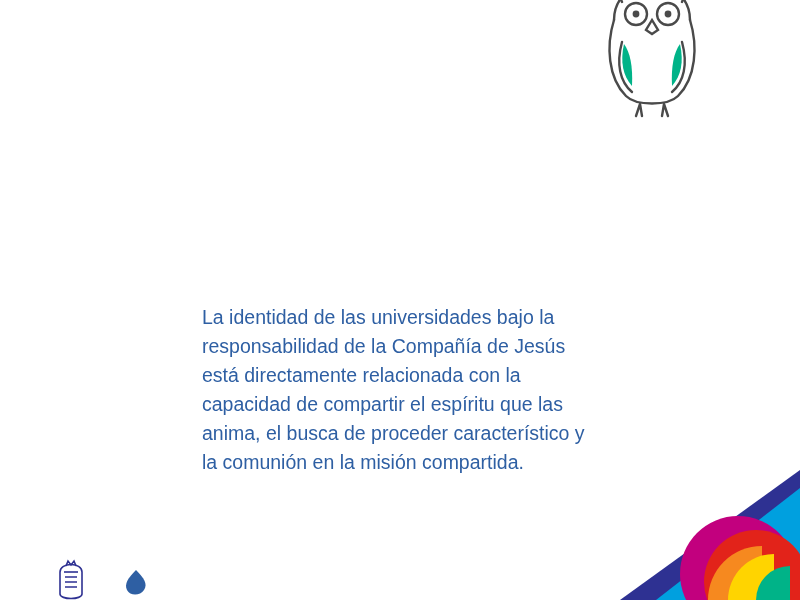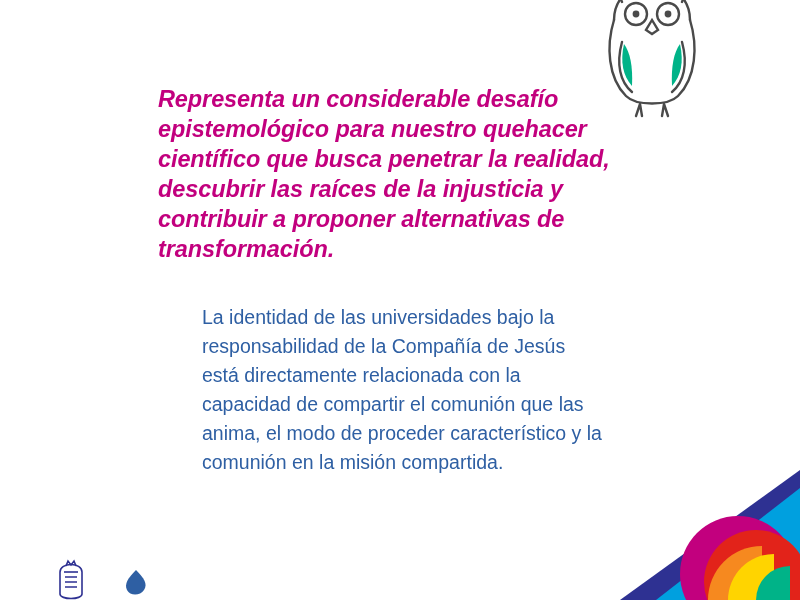--- a/index.html
+++ b/index.html
@@ -115,23 +115,22 @@
         <path d="M90 56 C 96 78, 92 96, 80 106"></path>
 
         <path d="M48 118 L 44 130 M48 118 L 50 130"></path>
         <path d="M72 118 L 76 130 M72 118 L 70 130"></path>
       </g>
       <path d="M32 58 C 28 76, 31 90, 40 100 C 41 80, 38 66, 32 58 Z" fill="#00b388"></path>
       <path d="M88 58 C 92 76, 89 90, 80 100 C 79 80, 82 66, 88 58 Z" fill="#00b388"></path>
     </svg>
   </div>
 
-  <div class="quote-main">Representa un considerable desafío epistemológico para nuestro quehacer científico que busca penetrar la realidad, descubrir las raíces de la injusticia y contribuir a proponer alternativas de transformación.</div>
 
-  <div class="quote-sub">La identidad de las universidades bajo la responsabilidad de la Compañía de Jesús está directamente relacionada con la capacidad de compartir el comunión que las anima, el modo de proceder característico y la comunión en la misión compartida.</div>
+  <div class="quote-sub">La identidad de las universidades bajo la responsabilidad de la Compañía de Jesús está directamente relacionada con la capacidad de compartir el espíritu que las anima, el busca de proceder característico y la comunión en la misión compartida.</div>
 
   <div class="deco-bottomright">
     <svg width="240" height="130" viewBox="0 0 240 130" xmlns="http://www.w3.org/2000/svg">
       <defs>
         <clipPath id="fanclip">
           <rect x="0" y="0" width="240" height="130"></rect>
         </clipPath>
       </defs>
       <g clip-path="url(#fanclip)">
         <path d="M240 0 L240 130 L60 130 Z" fill="#2e3192"></path>

